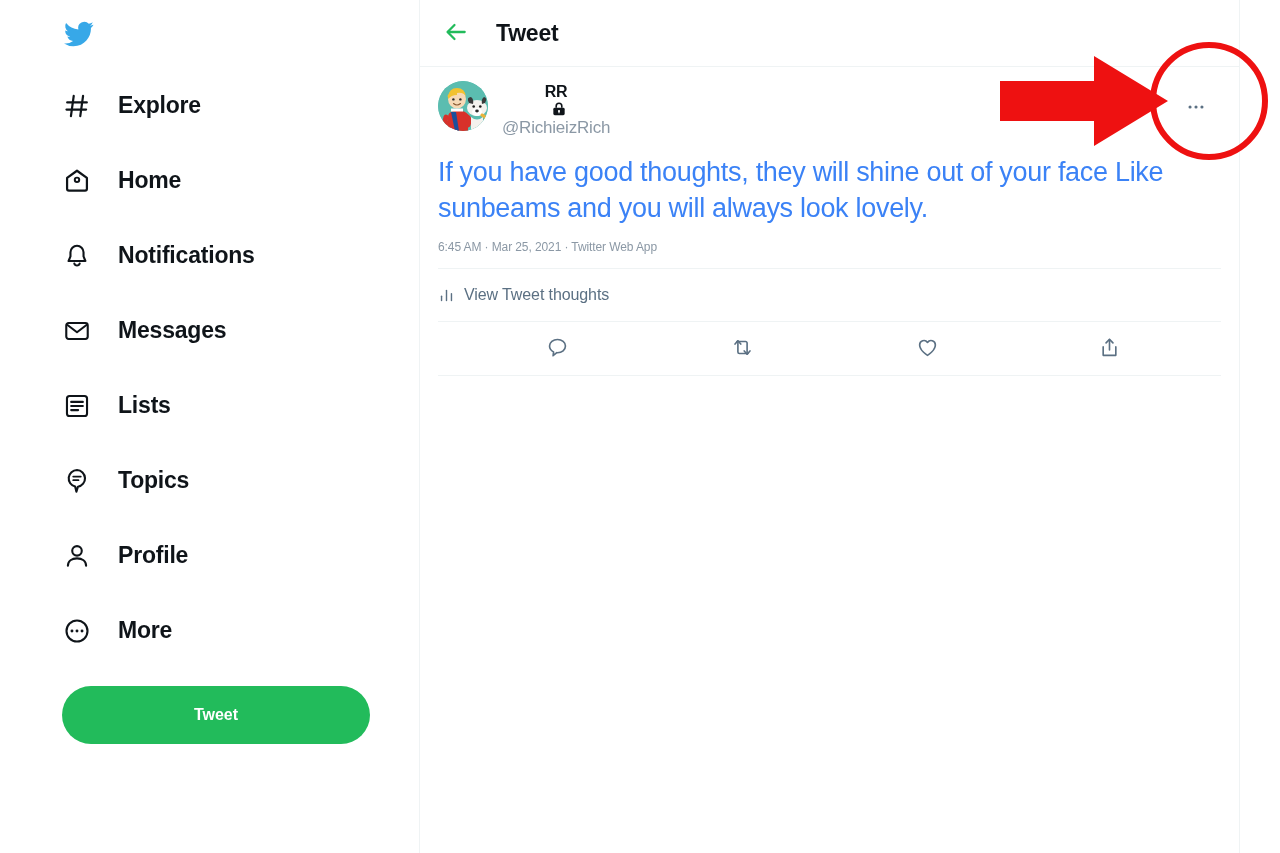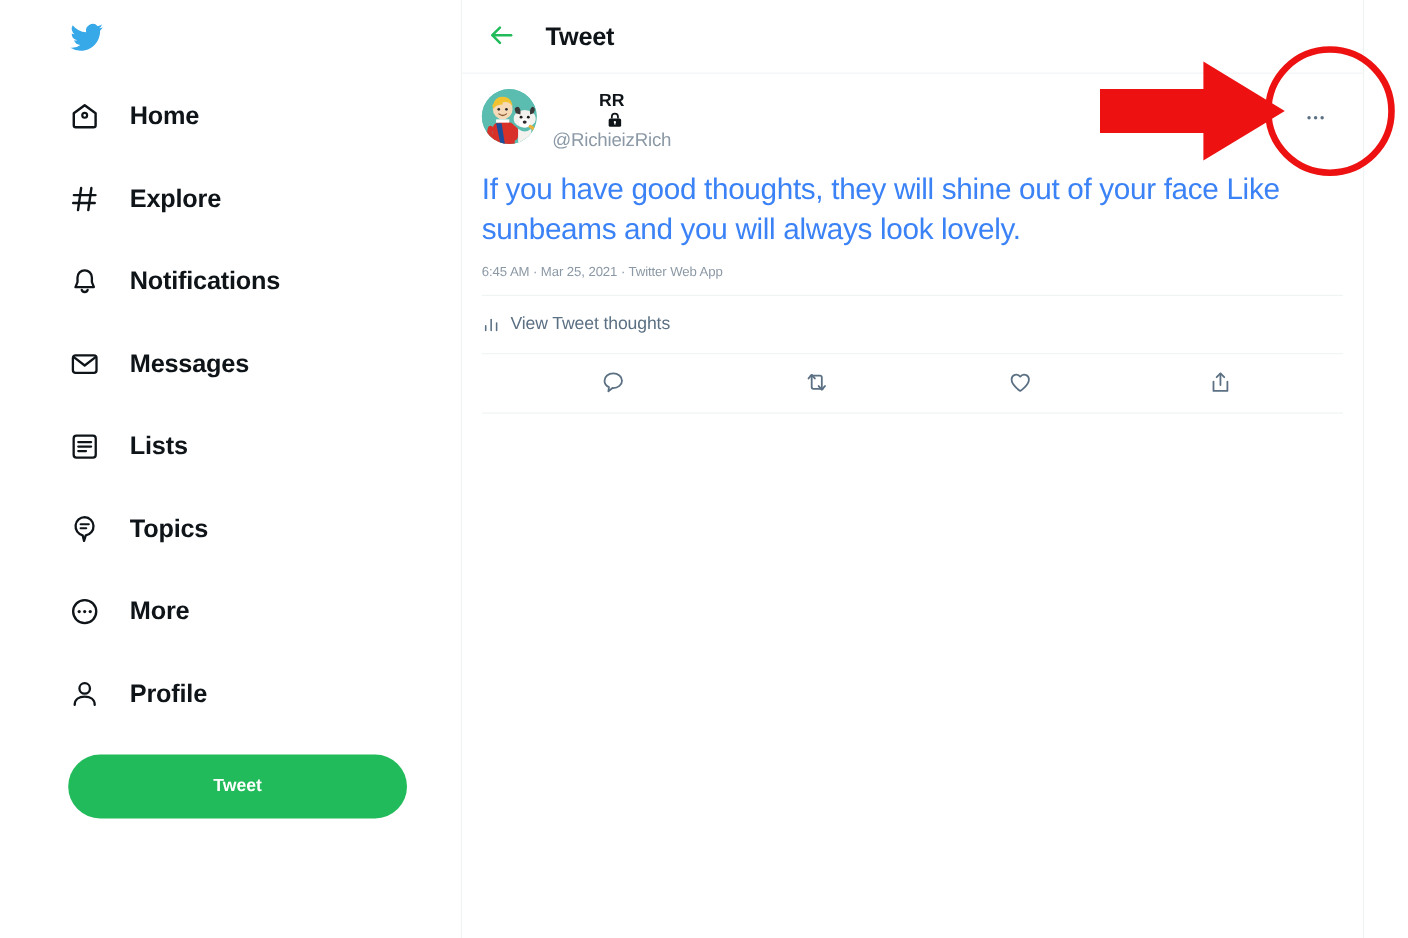--- a/index.html
+++ b/index.html
@@ -165,44 +165,44 @@
           <path fill="#37a8e8" d="M23.64 4.57a9.8 9.8 0 0 1-2.82.78 4.93 4.93 0 0 0 2.16-2.72 9.86 9.86 0 0 1-3.12 1.19 4.92 4.92 0 0 0-8.38 4.48A13.95 13.95 0 0 1 1.64 3.16a4.92 4.92 0 0 0 1.52 6.57 4.9 4.9 0 0 1-2.23-.62v.06a4.92 4.92 0 0 0 3.95 4.83 4.96 4.96 0 0 1-2.22.08 4.93 4.93 0 0 0 4.6 3.42A9.88 9.88 0 0 1 0 19.54a13.94 13.94 0 0 0 7.55 2.21c9.06 0 14.01-7.5 14.01-14.01l-.02-.64a9.99 9.99 0 0 0 2.1-2.53z"></path>
         </svg>
       </span>
     </div>
 
     <div class="nav">
 
       <a class="nav-item">
         <span class="nav-icon">
           <svg width="28" height="28" viewBox="0 0 24 24">
-            <path d="M12 3.2 3.5 9.4v9.3a1.6 1.6 0 0 0 1.6 1.6h13.8a1.6 1.6 0 0 0 1.6-1.6V9.4L12 3.2z" fill="none" stroke="#0f1419" stroke-width="1.9" stroke-linejoin="round"></path>
-            <circle cx="12" cy="11" r="1.9" fill="none" stroke="#0f1419" stroke-width="1.7"></circle>
-          </svg>
-        </span>
-        <span class="nav-label">Home</span>
-      </a>
-
-      <a class="nav-item">
-        <span class="nav-icon">
-          <svg width="28" height="28" viewBox="0 0 24 24">
             <g stroke="#0f1419" stroke-width="1.9" stroke-linecap="round">
               <line x1="9.2" y1="3.4" x2="6.8" y2="20.6"></line>
               <line x1="17.2" y1="3.4" x2="14.8" y2="20.6"></line>
               <line x1="3.6" y1="8.9" x2="20.4" y2="8.9"></line>
               <line x1="3.0" y1="15.1" x2="19.8" y2="15.1"></line>
             </g>
           </svg>
         </span>
         <span class="nav-label">Explore</span>
       </a>
 
       <a class="nav-item">
         <span class="nav-icon">
           <svg width="28" height="28" viewBox="0 0 24 24">
+            <path d="M12 3.2 3.5 9.4v9.3a1.6 1.6 0 0 0 1.6 1.6h13.8a1.6 1.6 0 0 0 1.6-1.6V9.4L12 3.2z" fill="none" stroke="#0f1419" stroke-width="1.9" stroke-linejoin="round"></path>
+            <circle cx="12" cy="11" r="1.9" fill="none" stroke="#0f1419" stroke-width="1.7"></circle>
+          </svg>
+        </span>
+        <span class="nav-label">Home</span>
+      </a>
+
+      <a class="nav-item">
+        <span class="nav-icon">
+          <svg width="28" height="28" viewBox="0 0 24 24">
             <path d="M12 3.2a5.6 5.6 0 0 0-5.6 5.6v3.6L4.8 16.3h14.4l-1.6-3.9V8.8A5.6 5.6 0 0 0 12 3.2z" fill="none" stroke="#0f1419" stroke-width="1.8" stroke-linejoin="round"></path>
             <path d="M9.7 18.4a2.4 2.4 0 0 0 4.6 0" fill="none" stroke="#0f1419" stroke-width="1.8" stroke-linecap="round"></path>
           </svg>
         </span>
         <span class="nav-label">Notifications</span>
       </a>
 
       <a class="nav-item">
         <span class="nav-icon">
           <svg width="28" height="28" viewBox="0 0 24 24">
@@ -236,37 +236,37 @@
               <line x1="8.8" y1="11.3" x2="13.2" y2="11.3"></line>
             </g>
           </svg>
         </span>
         <span class="nav-label">Topics</span>
       </a>
 
       <a class="nav-item">
         <span class="nav-icon">
           <svg width="28" height="28" viewBox="0 0 24 24">
+            <circle cx="12" cy="7.6" r="4.1" fill="none" stroke="#0f1419" stroke-width="1.8"></circle>
+            <path d="M4.2 20.4c0-4.2 3.5-6.4 7.8-6.4s7.8 2.2 7.8 6.4" fill="none" stroke="#0f1419" stroke-width="1.8" stroke-linecap="round"></path>
+          </svg>
+        </span>
+        <span class="nav-label">Profile</span>
+      </a>
+
+      <a class="nav-item">
+        <span class="nav-icon">
+          <svg width="28" height="28" viewBox="0 0 24 24">
             <circle cx="12" cy="12" r="9" fill="none" stroke="#0f1419" stroke-width="1.8"></circle>
             <circle cx="7.7" cy="12" r="1.25" fill="#0f1419"></circle>
             <circle cx="12" cy="12" r="1.25" fill="#0f1419"></circle>
             <circle cx="16.3" cy="12" r="1.25" fill="#0f1419"></circle>
           </svg>
         </span>
         <span class="nav-label">More</span>
-      </a>
-
-      <a class="nav-item">
-        <span class="nav-icon">
-          <svg width="28" height="28" viewBox="0 0 24 24">
-            <circle cx="12" cy="7.6" r="4.1" fill="none" stroke="#0f1419" stroke-width="1.8"></circle>
-            <path d="M4.2 20.4c0-4.2 3.5-6.4 7.8-6.4s7.8 2.2 7.8 6.4" fill="none" stroke="#0f1419" stroke-width="1.8" stroke-linecap="round"></path>
-          </svg>
-        </span>
-        <span class="nav-label">Profile</span>
       </a>
 
     </div>
 
     <button class="tweet-btn">Tweet</button>
   </nav>
 
   <main class="main">
 
     <header class="main-header">

